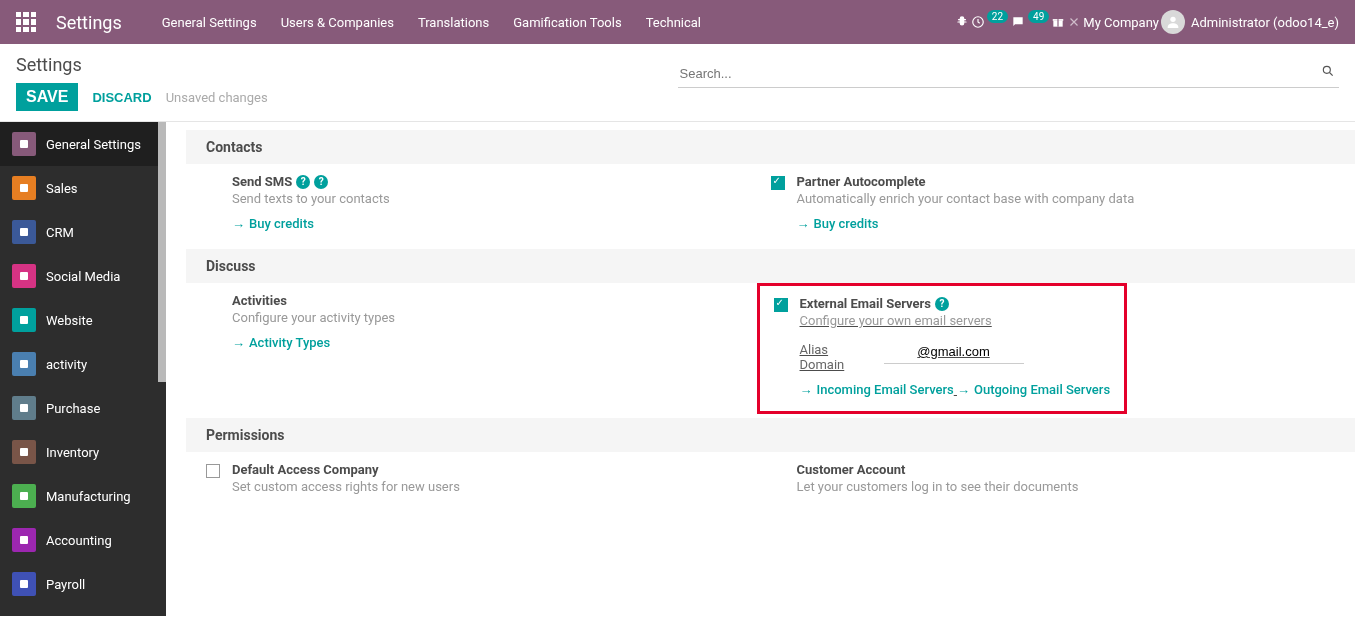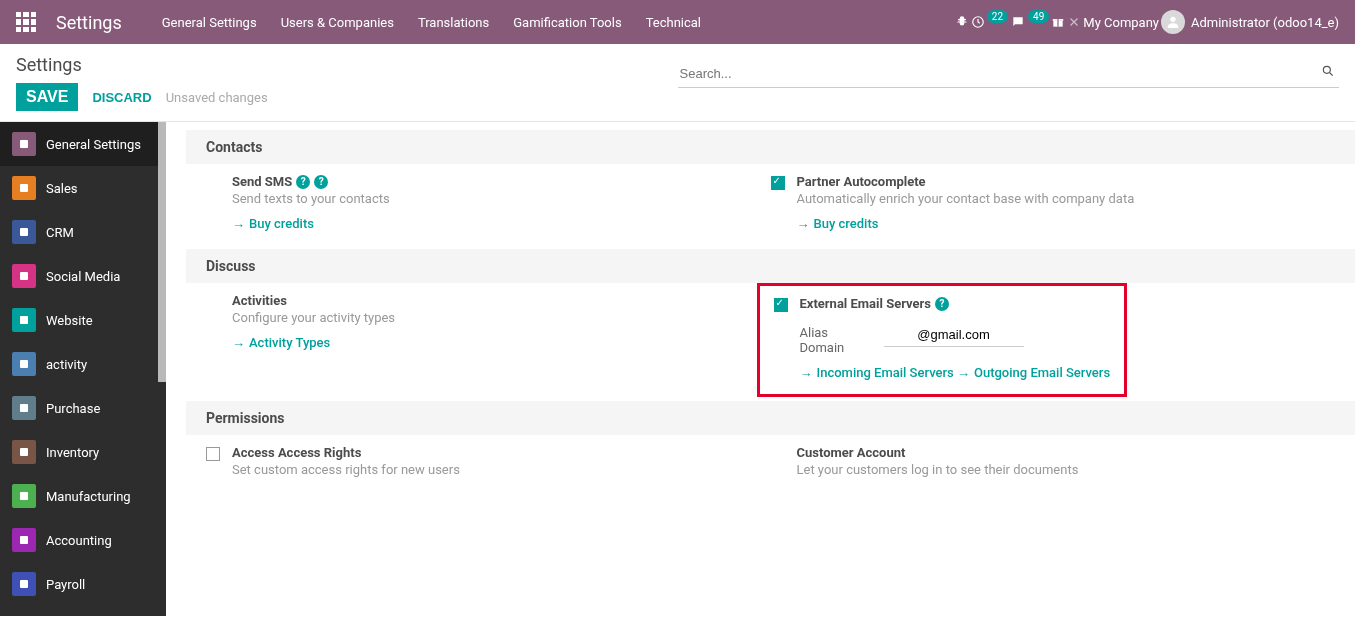--- a/index.html
+++ b/index.html
@@ -46,21 +46,21 @@
 .chk { width: 14px; height: 14px; margin-top: 2px; flex-shrink: 0; }
 .chk.checked { background: #00a09d; position: relative; }
 .chk.checked::after { content: '✓'; color: #fff; font-size: 10px; position: absolute; left: 2px; top: -1px; }
 .chk.empty { border: 1px solid #999; }
 .setting { }
 .setting-title { font-weight: 700; font-size: 13px; color: #4c4c4c; display: inline-flex; align-items: center; gap: 4px; }
 .setting-desc { color: #999; font-size: 13px; margin-top: 2px; }
 .setting-link { color: #00a09d; font-size: 13px; font-weight: 500; margin-top: 10px; cursor: pointer; display: inline-flex; align-items: center; gap: 4px; }
 .help-icon { width: 14px; height: 14px; border-radius: 50%; background: #00a09d; color: #fff; font-size: 10px; display: inline-flex; align-items: center; justify-content: center; }
 
-.highlight { border: 3px solid #e4002b; padding: 10px 14px 14px 14px; margin: -10px -14px -14px -14px; }
+.highlight { border: 3px solid #e4002b; padding: 10px 14px 14px 14px; margin: -10px -14px -14px -14px; text-decoration: underline; }
 .form-row { display: flex; gap: 14px; margin-top: 14px; align-items: flex-start; }
 .form-label { width: 70px; color: #666; font-size: 13px; }
 .form-input { border: none; border-bottom: 1px solid #ccc; padding: 2px 0 4px 0; font-size: 13px; width: 140px; outline: none; text-align: center; }
 
 svg { display: block; }
 </style>
 </head>
 <body>
 
 <div class="topnav">
@@ -296,20 +296,21 @@
         </div>
         <div class="col">
           <div class="highlight">
             <div style="display:flex;gap:12px">
               <div class="chk checked"></div>
               <div class="setting" style="flex:1">
                 <div class="setting-title">
                     <span>External Email Servers</span> 
                     <span class="help-icon">?</span>
                   </div>
+                <div class="setting-desc">Configure your own email servers</div>
                 <div class="form-row">
                   <div class="form-label">Alias Domain</div>
                   <input class="form-input" value="@gmail.com" style="">
                 </div>
                 <div class="setting-link">
                     <span>→</span>
                     <span>Incoming Email Servers</span>
                   </div>
                 <div class="setting-link">
                     <span>→</span>
@@ -321,21 +322,21 @@
         </div>
       </div>
     </div>
 
     <div class="section">
       <div class="section-header">Permissions</div>
       <div class="section-body">
         <div class="col">
           <div class="chk empty"></div>
           <div class="setting">
-            <div class="setting-title">Access Access Rights</div>
+            <div class="setting-title">Default Access Company</div>
             <div class="setting-desc">Set custom access rights for new users</div>
           </div>
         </div>
         <div class="col">
           <div style="width:14px"></div>
           <div class="setting">
             <div class="setting-title">Customer Account</div>
             <div class="setting-desc">Let your customers log in to see their documents</div>
           </div>
         </div>

